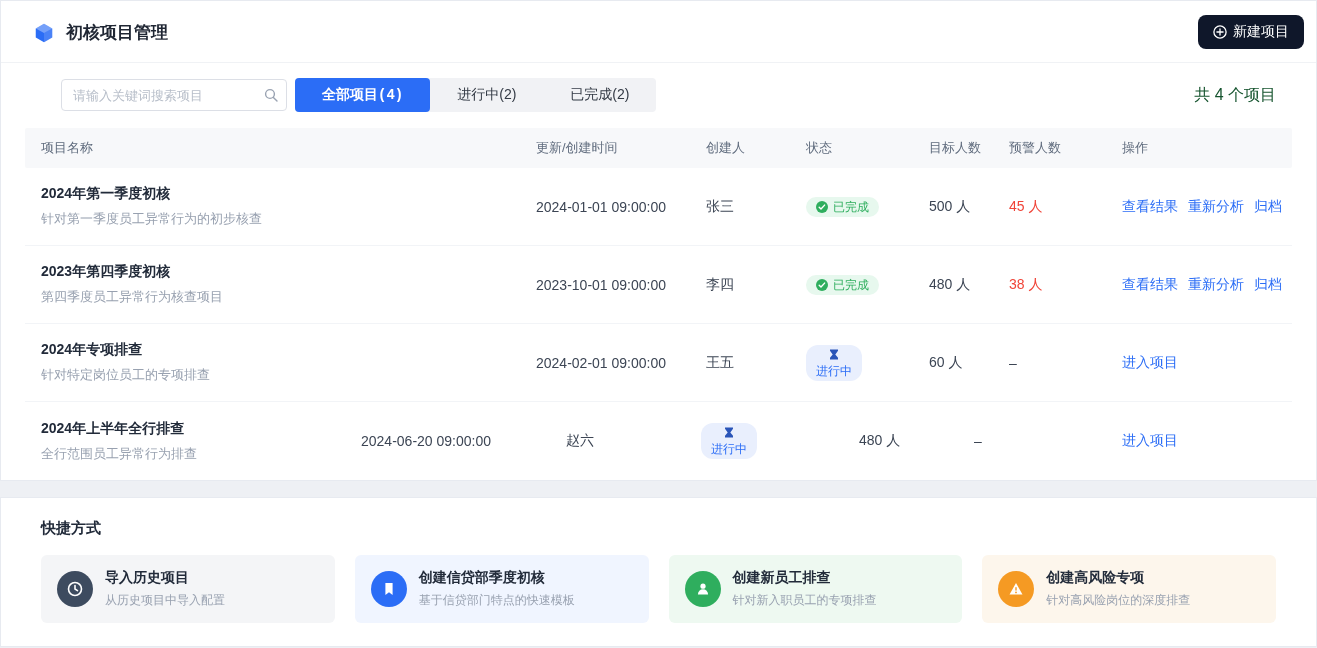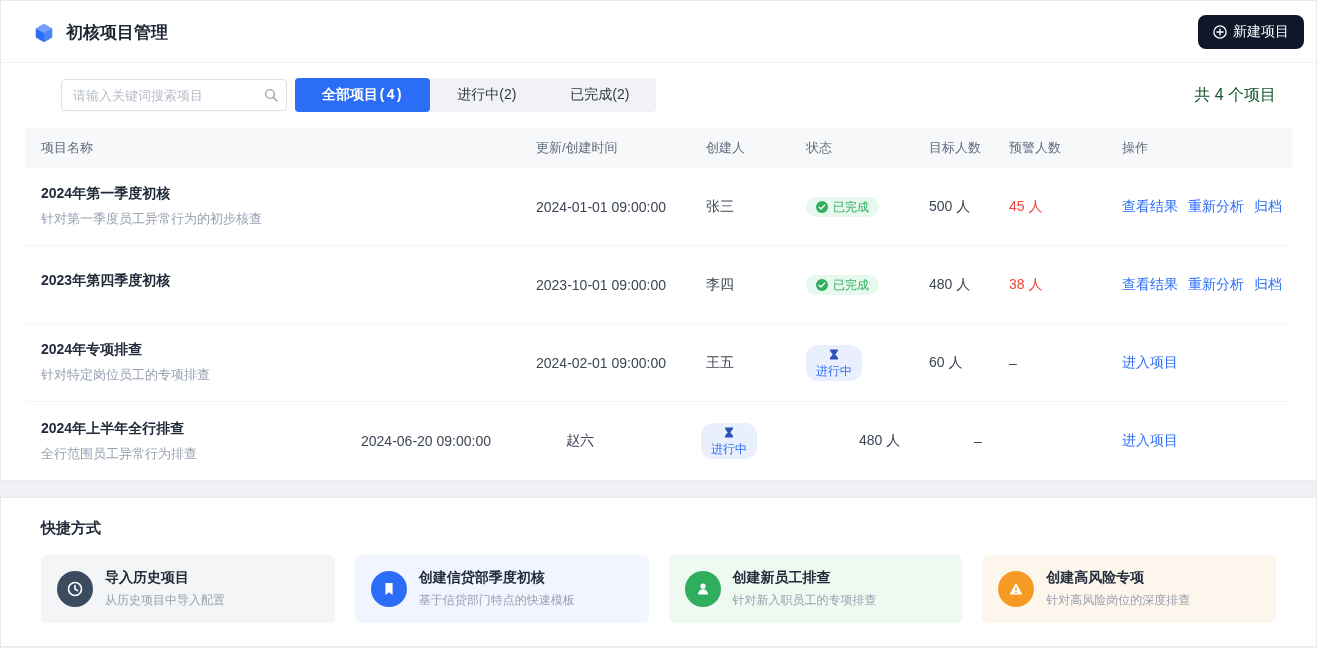--- a/index.html
+++ b/index.html
@@ -145,20 +145,21 @@
         <div class="actions">
           <a class="action-link">查看结果</a>
           <a class="action-link">重新分析</a>
           <a class="action-link">归档</a>
         </div>
       </div>
 
       <div class="trow">
         <div>
           <div class="project-name">2023年第四季度初核</div>
+          <div class="project-desc">第四季度员工异常行为核查项目</div>
         </div>
         <div class="cell">2023-10-01 09:00:00</div>
         <div class="cell">李四</div>
         <div>
           <span class="badge badge-done">
             <span class="icon">
               <svg width="12" height="12" viewBox="0 0 12 12">
                 <circle cx="6" cy="6" r="6" fill="#2fae5e"></circle>
                 <path d="M3.2 6.2l1.8 1.8 3.6-3.9" stroke="#fff" stroke-width="1.4" fill="none" stroke-linecap="round" stroke-linejoin="round"></path>
               </svg>

